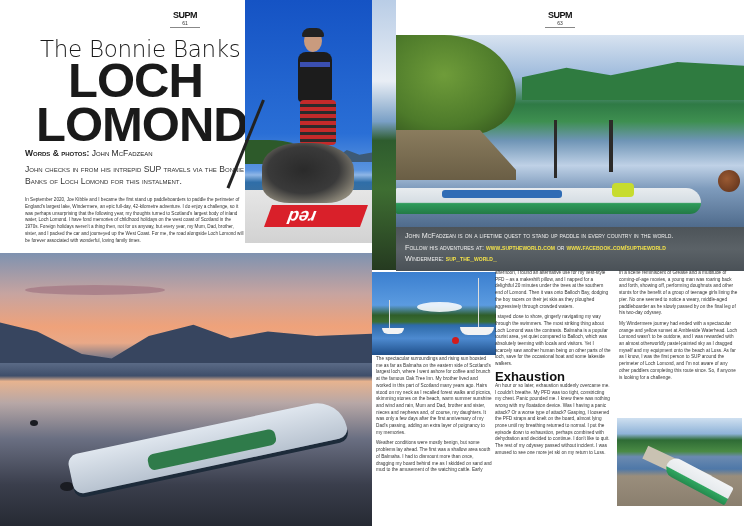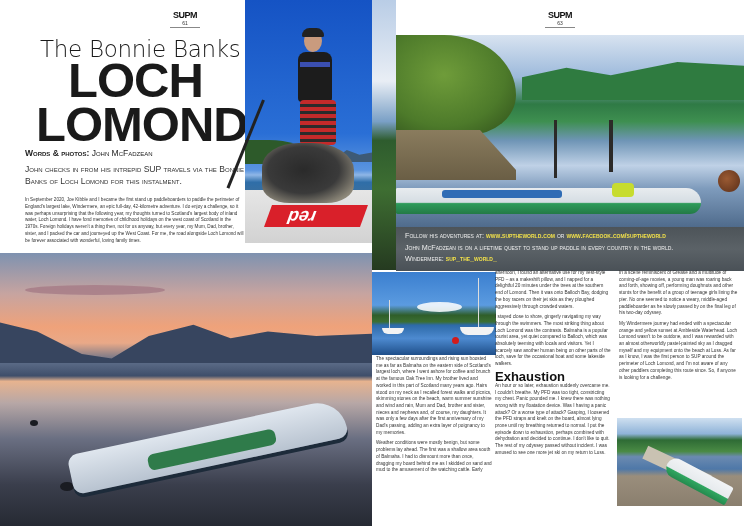--- a/index.html
+++ b/index.html
@@ -142,27 +142,27 @@
   <div id="lake-shore" class="abs"></div>
   <div id="post1" class="abs"></div>
   <div id="post2" class="abs"></div>
   <div id="rock" class="abs"></div>
   <div id="lake-board" class="abs"></div>
   <div id="lake-board-blue" class="abs"></div>
   <div id="lake-bag" class="abs"></div>
 
   <div id="caption-band" class="abs"></div>
   <div id="caption" class="abs">
+    <div>John McFadzean is on a lifetime quest to stand up paddle in every country in the world.</div>
     <div>
       <span>Follow his adventures at:</span>
       <span class="link">www.suptheworld.com</span>
       <span>or</span>
       <span class="link">www.facebook.com/suptheworld</span>
     </div>
-    <div>John McFadzean is on a lifetime quest to stand up paddle in every country in the world.</div>
     <div>
       <span>Windermere:</span>
       <span class="link">sup_the_world_</span>
     </div>
   </div>
 
   <div id="photo-boats" class="abs"></div>
   <div id="cloud-b" class="abs"></div>
   <div id="mast1" class="abs"></div>
   <div id="mast2" class="abs"></div>

